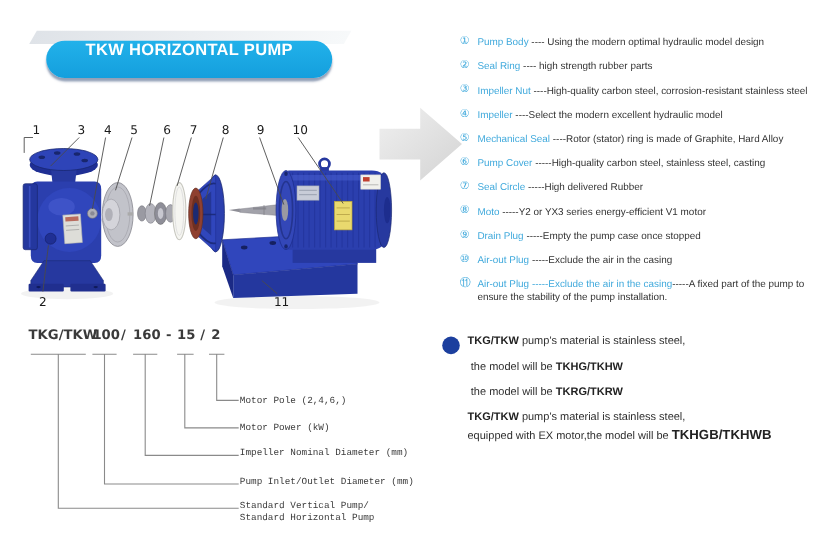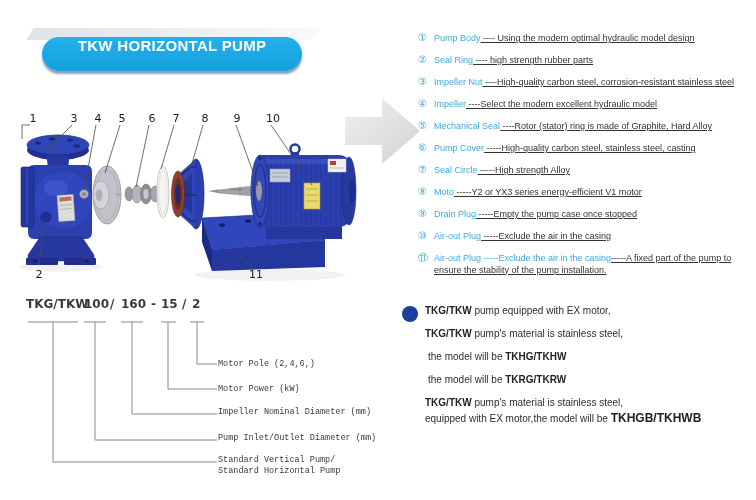--- a/index.html
+++ b/index.html
@@ -14,21 +14,21 @@
           box-shadow:0 3px 2px rgba(15,45,95,.45);
           display:flex;align-items:flex-start;justify-content:center;}
   .banner span{color:#fff;font-weight:bold;font-size:15px;letter-spacing:.3px;}
 
   
   .parts{position:absolute;left:418px;top:33px;width:340px;}
   .p-item{position:relative;padding-left:16px;font-size:9px;line-height:11.5px;margin-bottom:10.5px;color:#333;}
   .p-num{position:absolute;left:0;top:-1px;color:#3fa9dc;font-size:10px;font-family:"DejaVu Sans",sans-serif;}
   .p-name{color:#3fa9dc;}
   .p-blue{color:#3fa9dc;}
-  .p-desc{color:#333;text-decoration:underline;}
+  .p-desc{color:#333;}
 
   
   .mseg{position:absolute;top:297px;font-size:12px;font-weight:bold;color:#3a3a3a;font-family:"DejaVu Sans",sans-serif;}
   .m-label{position:absolute;left:218px;font-size:8.5px;color:#3a3a3a;white-space:pre-line;line-height:11px;font-family:Liberation Mono, monospace;}
 
   
   .v-bullet{position:absolute;left:402px;top:306px;width:16px;height:16px;border-radius:50%;background:#1c3f9e;}
   .variants{position:absolute;left:425px;top:305px;width:330px;font-size:10px;color:#2e2e2e;}
   .v-line{margin-bottom:11px;line-height:12px;}
   .v-line.indent{padding-left:3px;}
@@ -194,21 +194,21 @@
   </g>
 </svg>
 
 <div class="parts">
   <div class="p-item"><span class="p-num">①</span><span class="p-name">Pump Body</span><span class="p-blue"></span><span class="p-desc"> ---- Using the modern optimal hydraulic model design</span></div>
   <div class="p-item"><span class="p-num">②</span><span class="p-name">Seal Ring</span><span class="p-blue"></span><span class="p-desc"> ---- high strength rubber parts</span></div>
   <div class="p-item"><span class="p-num">③</span><span class="p-name">Impeller Nut</span><span class="p-blue"></span><span class="p-desc"> ----High-quality carbon steel, corrosion-resistant stainless steel</span></div>
   <div class="p-item"><span class="p-num">④</span><span class="p-name">Impeller</span><span class="p-blue"></span><span class="p-desc"> ----Select the modern excellent hydraulic model</span></div>
   <div class="p-item"><span class="p-num">⑤</span><span class="p-name">Mechanical Seal</span><span class="p-blue"></span><span class="p-desc"> ----Rotor (stator) ring is made of Graphite, Hard Alloy</span></div>
   <div class="p-item"><span class="p-num">⑥</span><span class="p-name">Pump Cover</span><span class="p-blue"></span><span class="p-desc"> -----High-quality carbon steel, stainless steel, casting</span></div>
-  <div class="p-item"><span class="p-num">⑦</span><span class="p-name">Seal Circle</span><span class="p-blue"></span><span class="p-desc"> -----High strength Alloy</span></div>
+  <div class="p-item"><span class="p-num">⑦</span><span class="p-name">Seal Circle</span><span class="p-blue"></span><span class="p-desc"> -----High delivered Rubber</span></div>
   <div class="p-item"><span class="p-num">⑧</span><span class="p-name">Moto</span><span class="p-blue"></span><span class="p-desc"> -----Y2 or YX3 series energy-efficient V1 motor</span></div>
   <div class="p-item"><span class="p-num">⑨</span><span class="p-name">Drain Plug</span><span class="p-blue"></span><span class="p-desc"> -----Empty the pump case once stopped</span></div>
   <div class="p-item"><span class="p-num">⑩</span><span class="p-name">Air-out Plug</span><span class="p-blue"></span><span class="p-desc"> -----Exclude the air in the casing</span></div>
   <div class="p-item"><span class="p-num">⑪</span><span class="p-name">Air-out Plug</span><span class="p-blue"> -----Exclude the air in the casing</span><span class="p-desc">-----A fixed part of the pump to ensure the stability of the pump installation.</span></div>
 </div>
 
 <div>
   <span class="mseg" style="left:26px">TKG/TKW</span>
   <span class="mseg" style="left:84px">100</span>
   <span class="mseg" style="left:110px">/</span>
@@ -231,19 +231,18 @@
 
 <div class="m-label" style="top:359px">Motor Pole (2,4,6,)</div>
 <div class="m-label" style="top:384px">Motor Power (kW)</div>
 <div class="m-label" style="top:407px">Impeller Nominal Diameter (mm)</div>
 <div class="m-label" style="top:433px">Pump Inlet/Outlet Diameter (mm)</div>
 <div class="m-label" style="top:455px">Standard Vertical Pump/
 Standard Horizontal Pump</div>
 
 <div class="v-bullet"></div>
 <div class="variants">
-  <div class="v-line"><span class="v-prefix">TKG/TKW</span><span> pump equipped with EX motor,</span><strong></strong></div>
   <div class="v-line"><span class="v-prefix">TKG/TKW</span><span> pump's material is stainless steel,</span><strong></strong></div>
   <div class="v-line indent"><span class="v-prefix"></span><span>the model will be </span><strong>TKHG/TKHW</strong></div>
   <div class="v-line indent"><span class="v-prefix"></span><span>the model will be </span><strong>TKRG/TKRW</strong></div>
   <div class="v-line tight"><span class="v-prefix">TKG/TKW</span><span> pump's material is stainless steel,</span><strong></strong></div>
   <div class="v-line big"><span class="v-prefix"></span><span>equipped with EX motor,the model will be </span><strong>TKHGB/TKHWB</strong></div>
 </div>
 
 </body></html>

